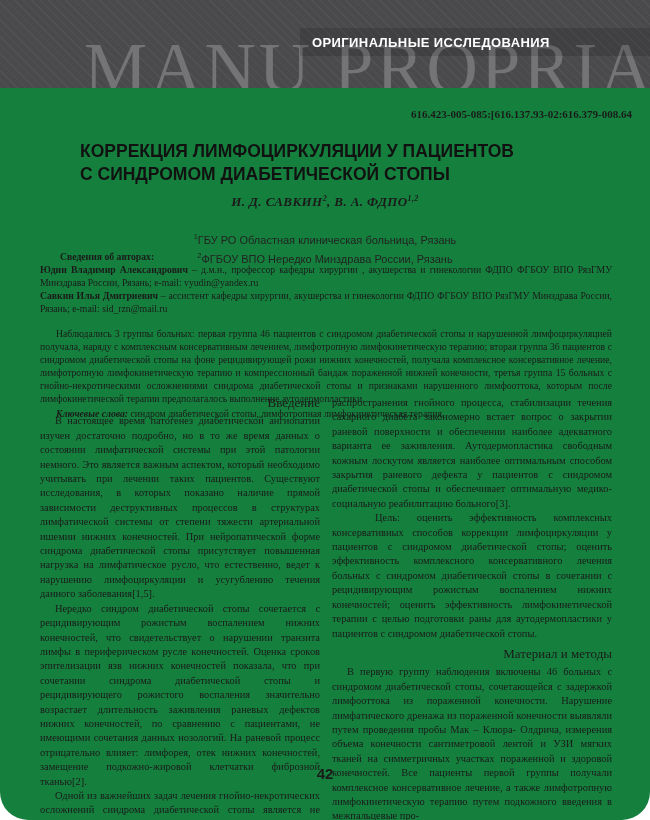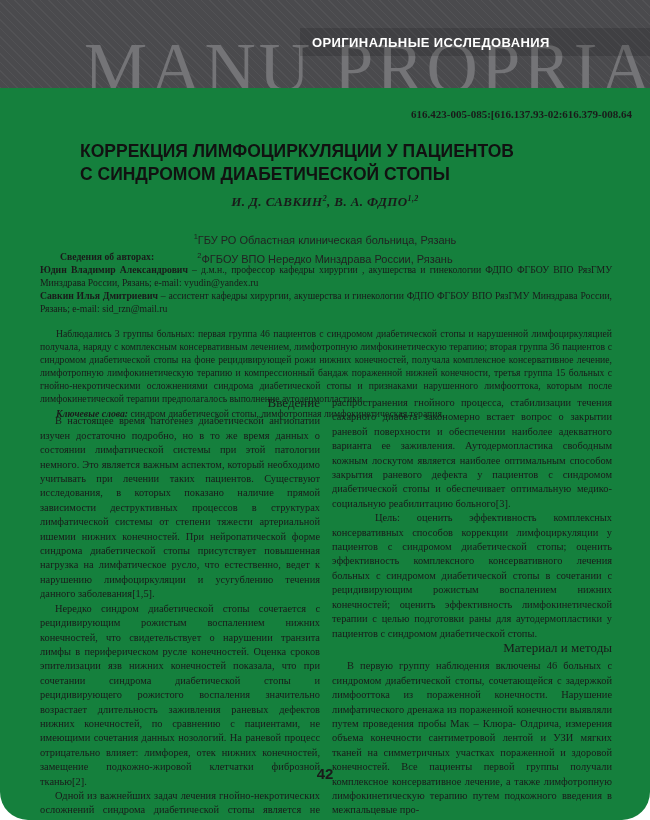--- a/index.html
+++ b/index.html
@@ -98,21 +98,21 @@
   
   .columns {
     position: absolute; top: 396px; left: 40px; width: 572px;
     display: flex; gap: 12px;
   }
   .col { flex: 1 1 0; font-size: 10.4px; line-height: 14.4px; text-align: justify; }
   .col h3 {
     font-size: 13px; line-height: 14.4px; font-weight: 400;
     margin: 0 0 4px 0; text-indent: 15px; text-align: right;
   }
-  .col h3.mt { }
+  .col h3.mt { margin-top: 6px; }
   .col p { text-indent: 15px; }
   .col p.no-indent { text-indent: 0; }
   .col p b { font-weight: 400; margin-left: 28px; }
 
   
   .page-number {
     position: absolute; top: 765px; left: 0; right: 0;
     text-align: center;
     font-family: "Liberation Sans", sans-serif;
     font-weight: 700; font-size: 15px;

